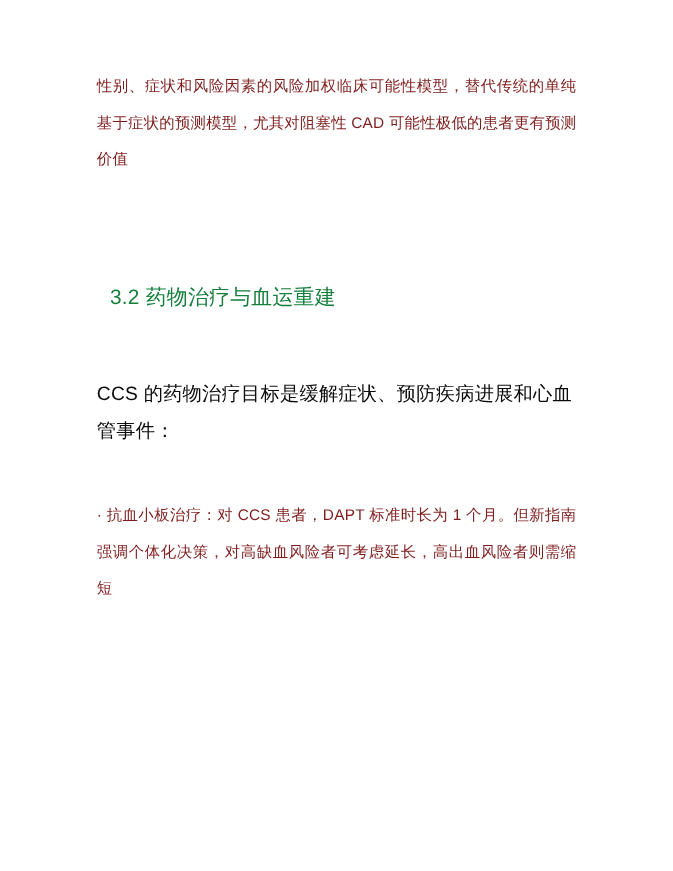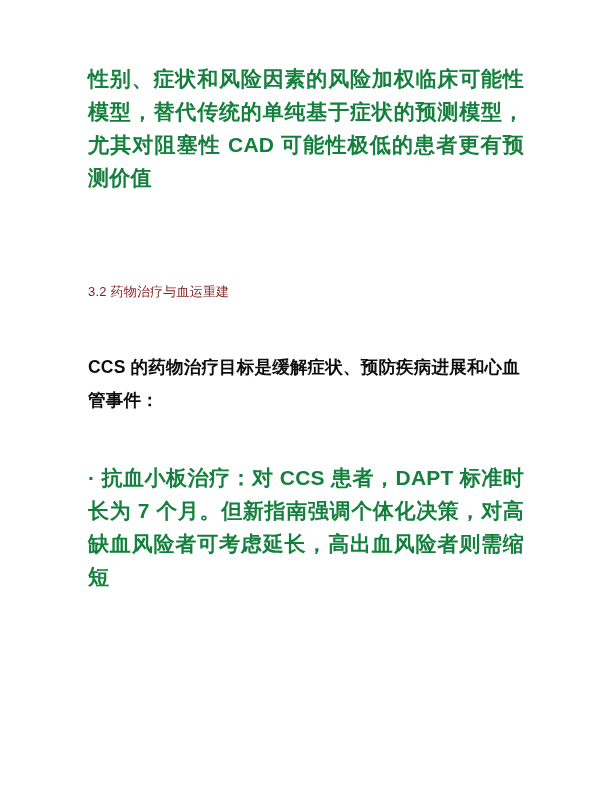--- a/index.html
+++ b/index.html
@@ -15,42 +15,41 @@
     overflow: hidden;
   }
   .page {
     box-sizing: border-box;
     width: 612px;
     height: 792px;
     padding: 62px 88px 40px 88px;
     background: #ffffff;
   }
   .para {
-    font-size: 21px;
+    font-size: 14px;
     line-height: 33px;
     letter-spacing: 0.2px;
     text-align: justify;
     text-justify: inter-character;
     margin: 0;
-    color: #15803d;
-    font-weight: bold;
+    color: #7f1d1d;
   }
   .bullet-para {
     text-indent: 0;
   }
   .heading {
-    font-size: 13px;
+    font-size: 19px;
     line-height: 31px;
     letter-spacing: 0.2px;
-    margin: 0;
+    margin: 12px;
     font-weight: 400;
-    color: #7f1d1d;
+    color: #15803d;
   }
   .bold-para {
-    font-weight: 700;
+    font-weight: 400;
     font-size: 17.5px;
     line-height: 33px;
     letter-spacing: 0.2px;
     margin: 0;
     color: #0d0d0d;
   }
   .spacer-1 { height: 38px; }
   .spacer-2 { height: 44px; }
   .spacer-3 { height: 44px; }
 </style>
@@ -67,15 +66,15 @@
   <div class="spacer-2"></div>
 
   <p class="heading">3.2 药物治疗与血运重建</p>
 
   <div class="spacer-3"></div>
 
   <p class="bold-para">CCS 的药物治疗目标是缓解症状、预防疾病进展和心血管事件：</p>
 
   <div class="spacer-2"></div>
 
-  <p class="para bullet-para">· 抗血小板治疗：对 CCS 患者，DAPT 标准时长为 7 个月。但新指南强调个体化决策，对高缺血风险者可考虑延长，高出血风险者则需缩短</p>
+  <p class="para bullet-para">· 抗血小板治疗：对 CCS 患者，DAPT 标准时长为 1 个月。但新指南强调个体化决策，对高缺血风险者可考虑延长，高出血风险者则需缩短</p>
 
 </div>
 
 </body></html>

